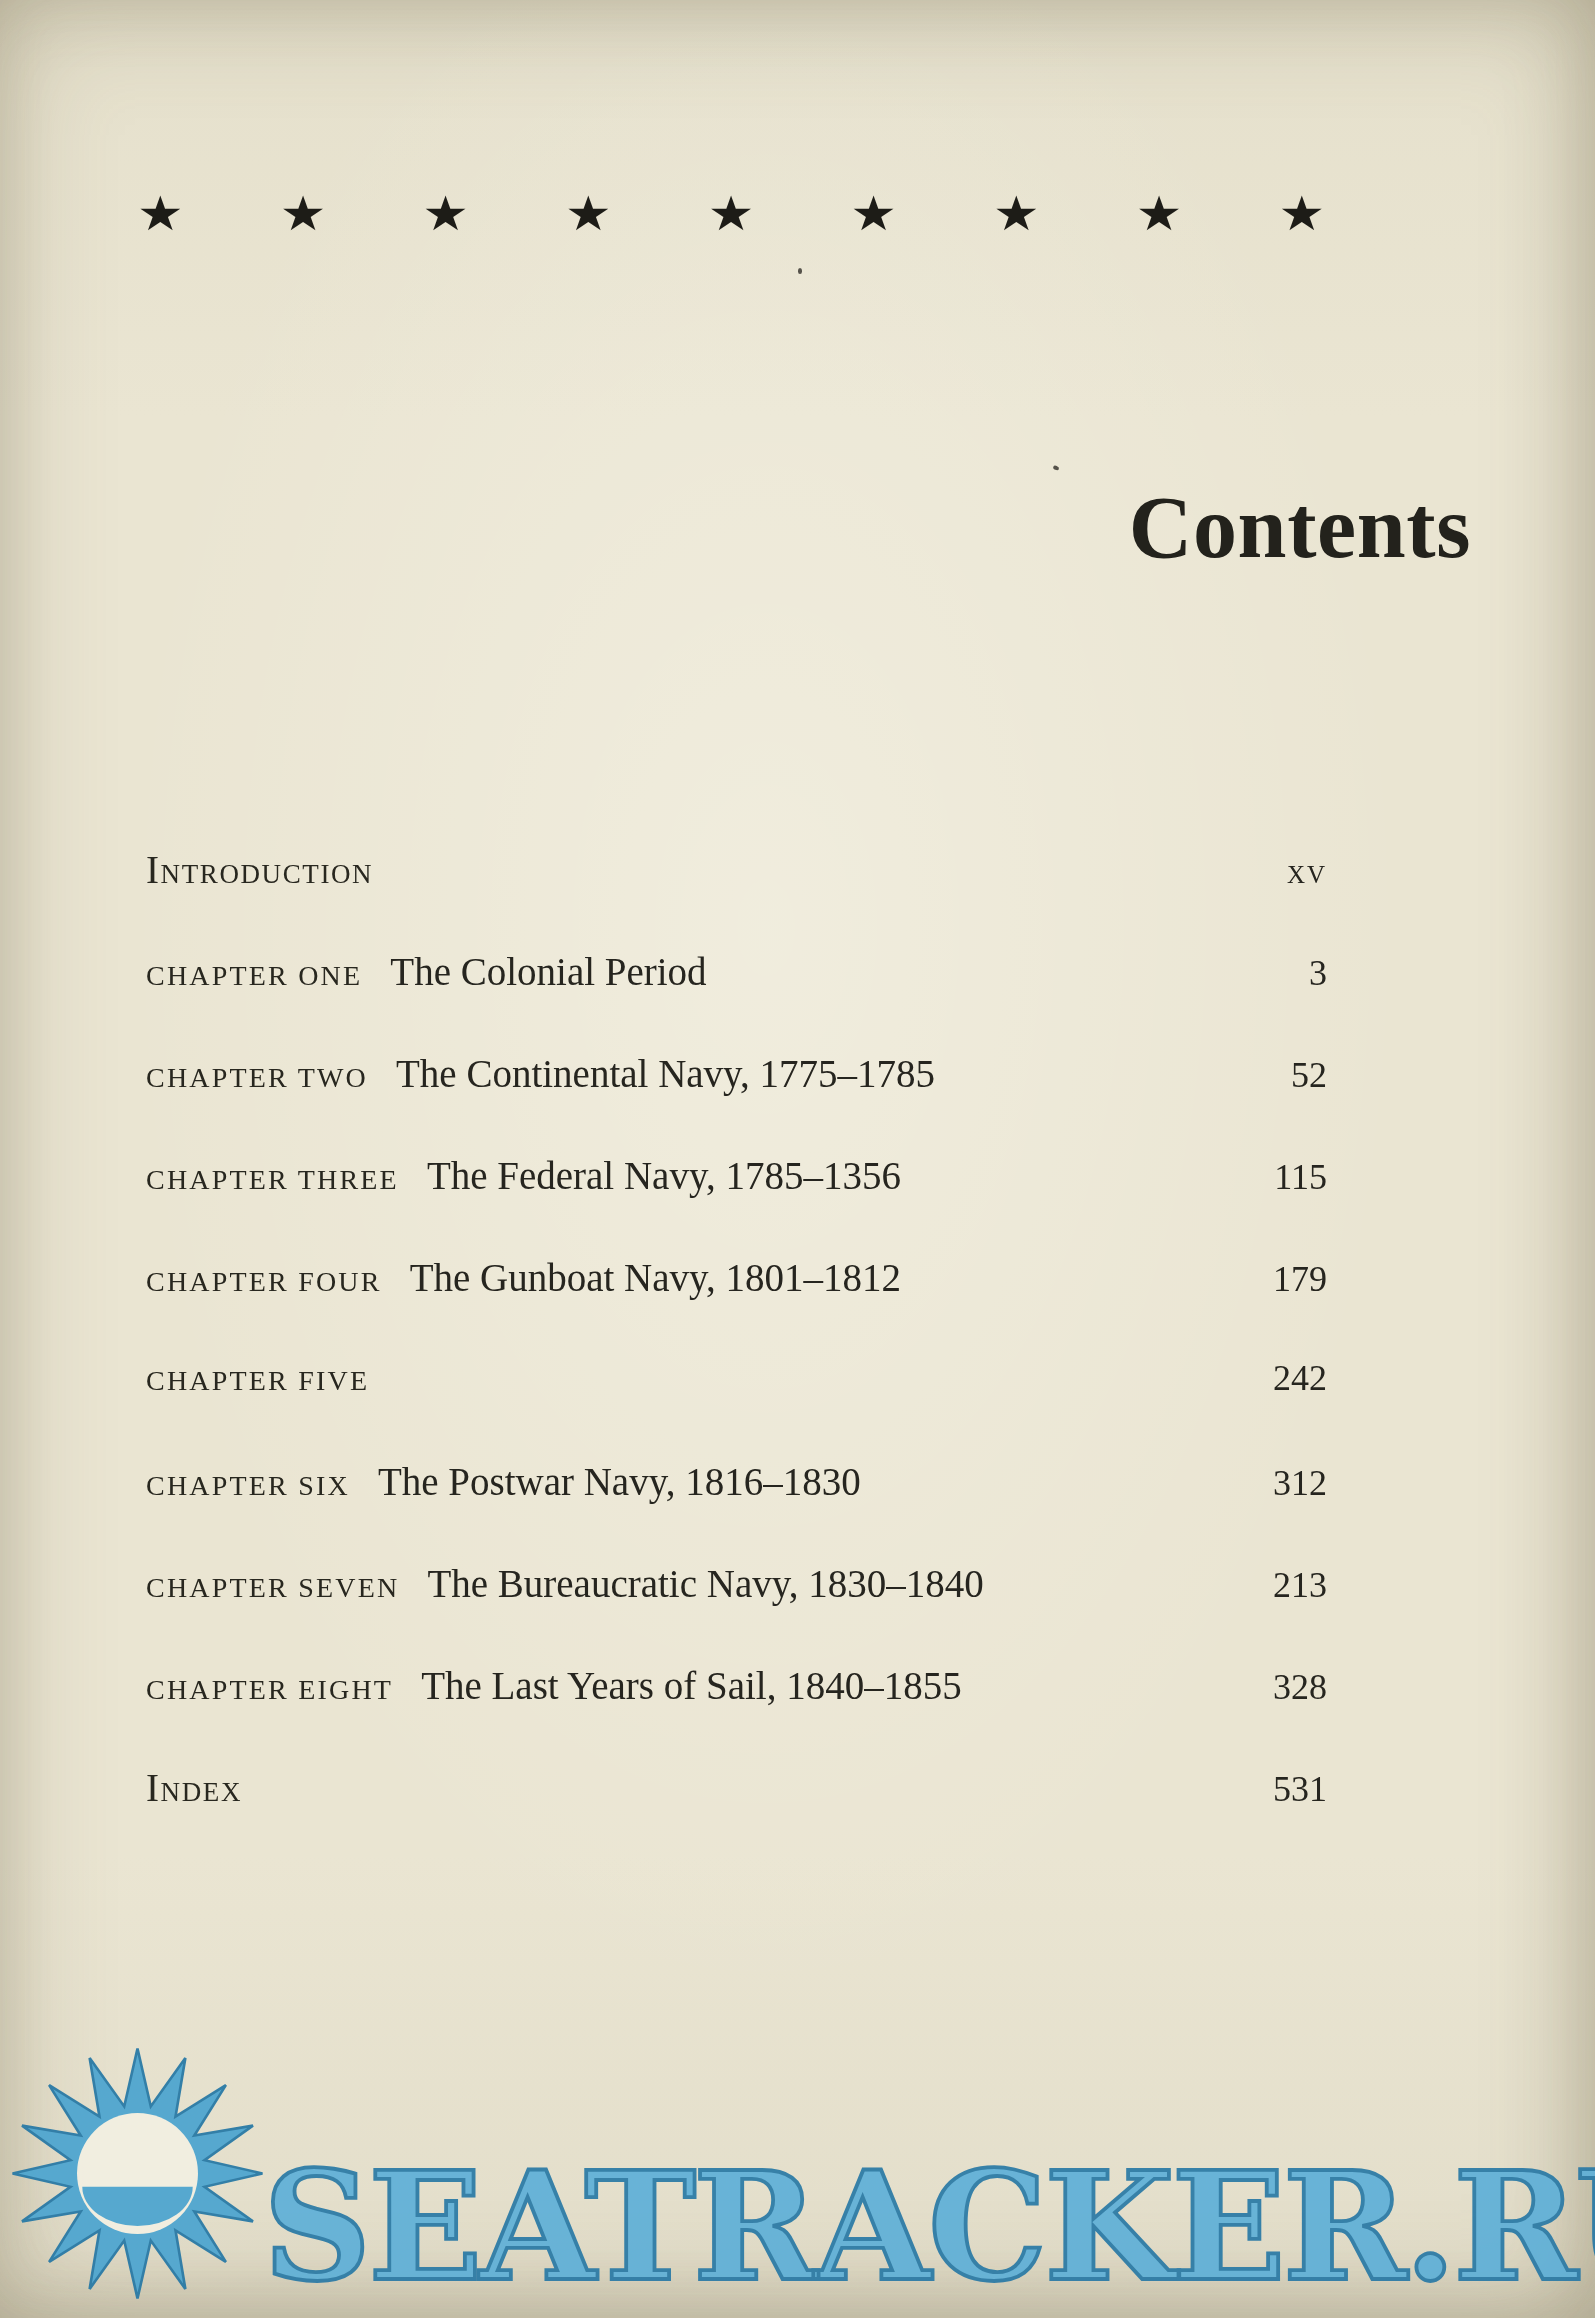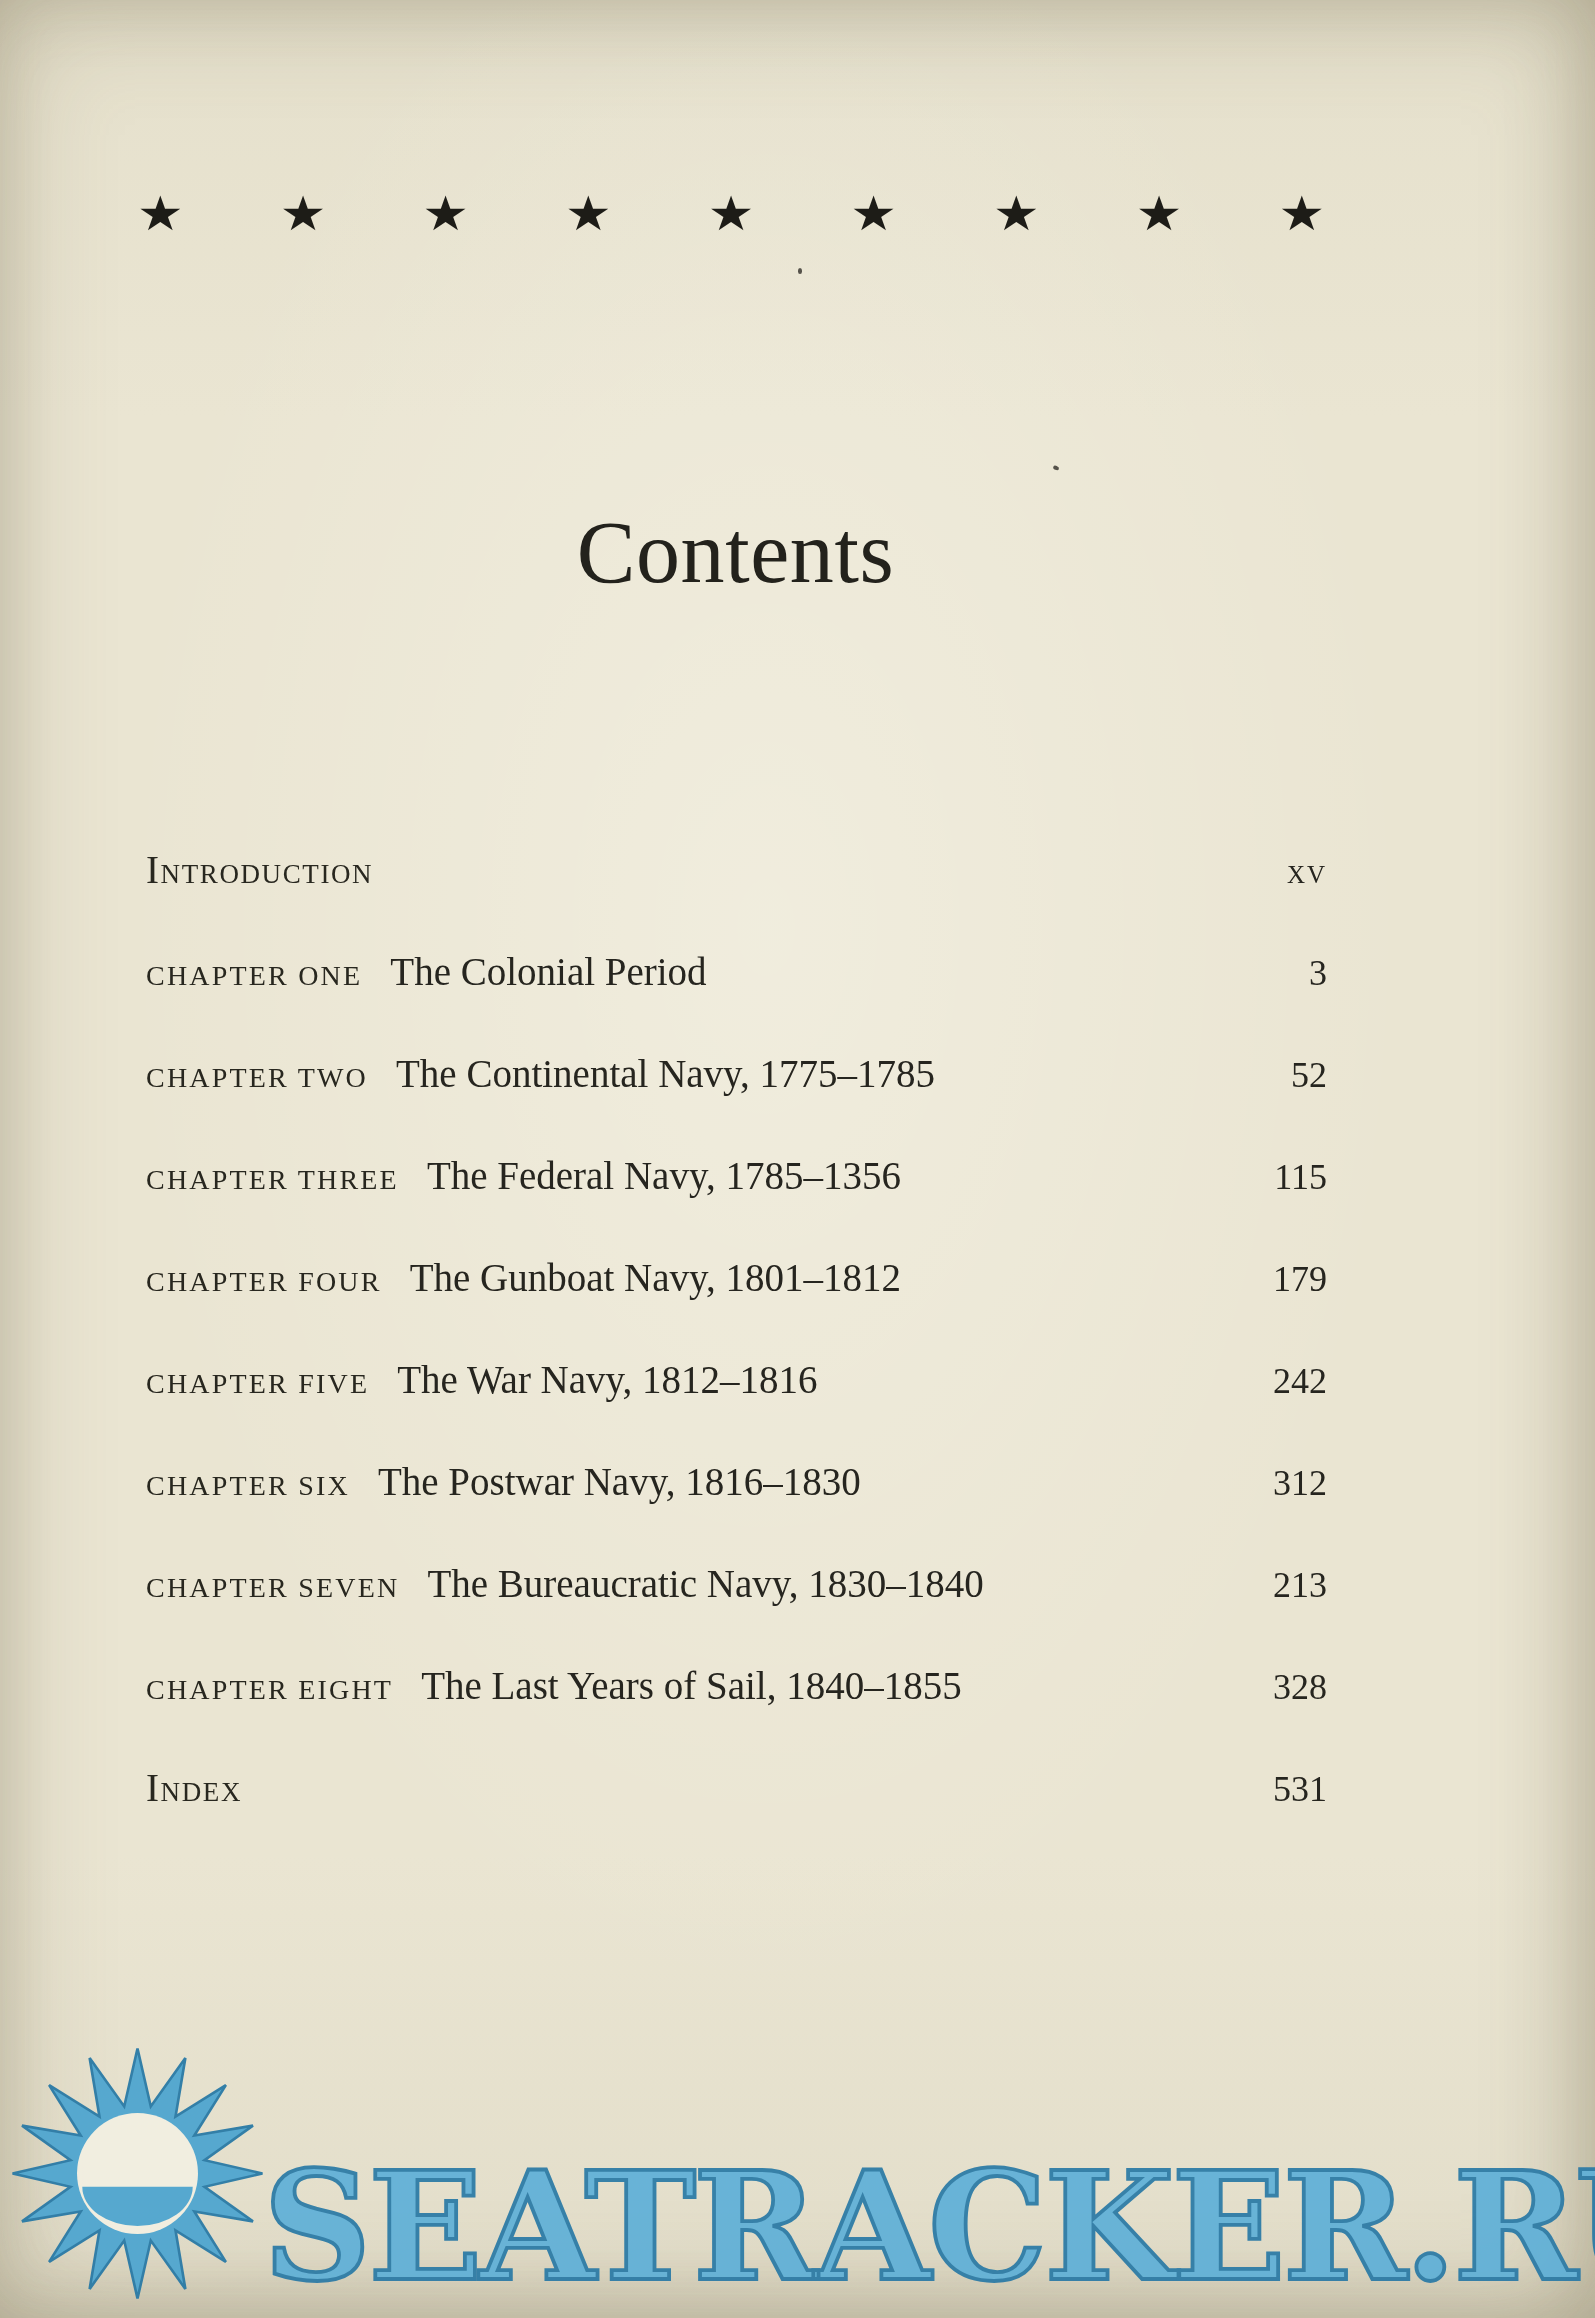--- a/index.html
+++ b/index.html
@@ -19,23 +19,24 @@
     position:absolute;inset:0;pointer-events:none;
     box-shadow:inset 0 0 113px rgba(105,95,65,0.30), inset -25px 0 76px rgba(105,95,65,0.12), inset 0 -19px 57px rgba(105,95,65,0.10);
   }
   .stars{
     position:absolute;left:137px;right:271px;top:188px;
     display:flex;justify-content:space-between;
     font-size:52px;line-height:1;color:#1d1c17;
   }
   .stars span{transform:scaleY(.92);}
   .page-title{
-    position:absolute;left:0;right:125px;top:505px;
-    text-align:center;font-size:88px;line-height:1.1;color:#23221c;
+    position:absolute;left:0;right:125px;top:480px;
+    text-align:right;font-size:88px;line-height:1.1;color:#23221c;
     letter-spacing:0.6px;
+    font-weight:bold;
   }
   .toc{position:absolute;left:146px;right:269px;top:847px;}
   .row{display:flex;align-items:baseline;height:102px;white-space:nowrap;justify-content:space-between;}
   .lbl-ch{font-size:28px;letter-spacing:2.2px;color:#28271f;}
   .lbl-fm{font-variant:small-caps;font-size:39px;letter-spacing:1.6px;color:#28271f;}
   .entry-title{font-size:39px;margin-left:28px;color:#26251f;}
   .spacer{flex:1 1 auto;}
   .pg{font-size:36px;color:#26251f;}
   .pg-sc{font-variant:small-caps;letter-spacing:1.9px;margin-left:13px;}
   .speck{position:absolute;background:#55524a;border-radius:50%;pointer-events:none;}
@@ -110,21 +111,20 @@
 
     <div class="row">
       <span class="lbl-ch">CHAPTER FOUR</span>
       <span class="entry-title">The Gunboat Navy, 1801–1812</span>
       <span class="spacer"></span>
       <span class="pg">179</span>
     </div>
 
     <div class="row">
       <span class="lbl-ch">CHAPTER FIVE</span>
-      <span class="entry-title">The War Navy, 1812–1816</span>
       <span class="spacer"></span>
       <span class="pg">242</span>
     </div>
 
     <div class="row">
       <span class="lbl-ch">CHAPTER SIX</span>
       <span class="entry-title">The Postwar Navy, 1816–1830</span>
       <span class="spacer"></span>
       <span class="pg">312</span>
     </div>

